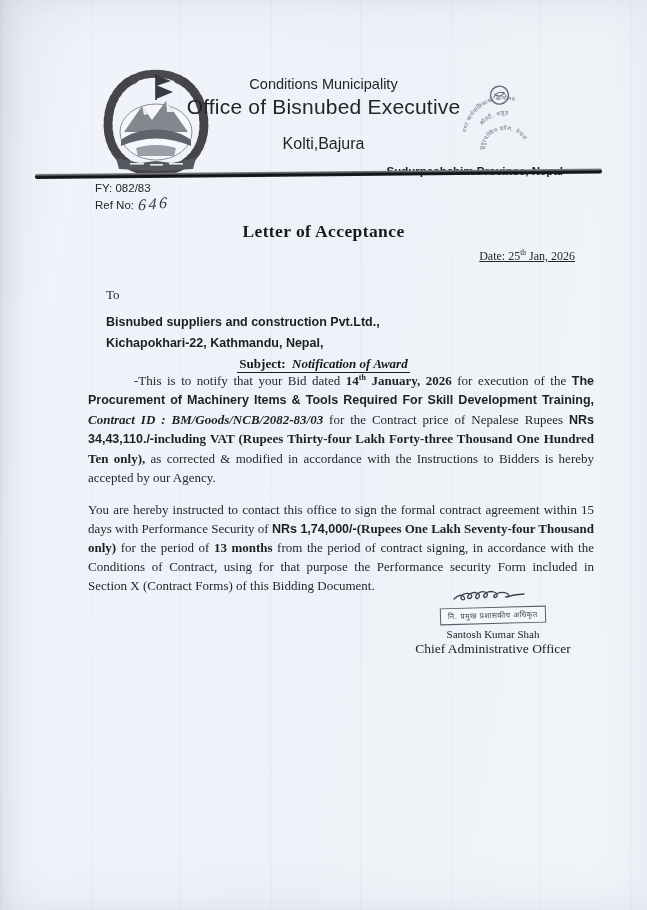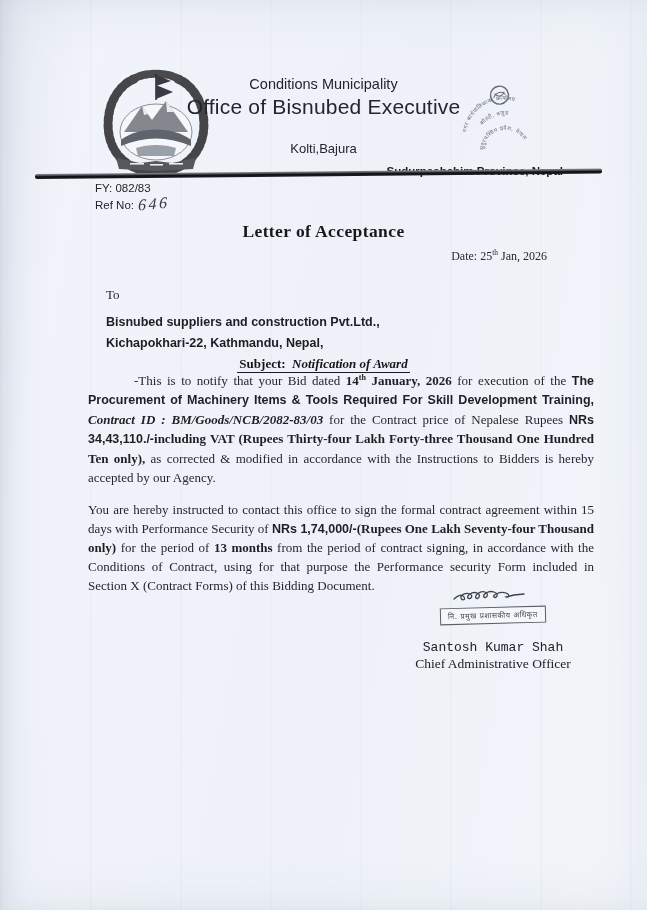--- a/index.html
+++ b/index.html
@@ -14,36 +14,36 @@
   .abs{position:absolute;}
   .sans{font-family:"Liberation Sans",sans-serif;}
   .serif{font-family:"Liberation Serif",serif;}
   .b{font-weight:bold;margin-top:15px;} .i{font-style:italic;}
   sup{font-size:.62em;vertical-align:super;line-height:0;}
 
   
   .org{left:0;right:0;top:76px;text-align:center;color:#23252b;}
   .org-line1{font-size:14.5px;}
   .org-line2{font-size:21px;margin-top:3px;letter-spacing:.2px;}
-  .org-line3{font-size:13px;margin-top:22px;}
+  .org-line3{font-size:16px;margin-top:16px;}
   .province{right:84px;top:150px;font-size:11.5px;color:#191b20;}
   .emblem{left:96px;top:68px;}
   .roundstamp{left:456px;top:82px;transform:rotate(-6deg);opacity:.82;}
   .rule{left:35px;top:174px;width:567px;height:5px;
         background:linear-gradient(#8a8d92 0%,#5a5c60 28%,#101114 55%,#1c1d22 100%);
         transform:rotate(-0.55deg);transform-origin:left center;border-radius:2px;}
 
   
   .meta{left:95px;top:182px;font-size:11.5px;color:#23252b;}
   .meta-row{margin-bottom:1px;}
   .refwrap{display:inline-block;}
   .handwrite{display:inline-block;font-size:16px;font-style:italic;letter-spacing:2.5px;
              color:#333845;transform:rotate(-5deg) skewX(-6deg);margin-left:4px;}
   .title{left:0;right:0;top:206px;text-align:center;font-size:17.5px;letter-spacing:.4px;color:#17181d;}
-  .dateline{right:100px;top:249px;font-size:12px;}
+  .dateline{right:72px;top:249px;font-size:12px;text-decoration:underline;}
 
   
   .recipient{left:106px;top:287px;}
   .to{font-size:13px;}
   .rec-name{font-size:12.5px;margin-top:12px;color:#1d1e24;}
   .rec-addr{font-size:12.5px;margin-top:7px;color:#1d1e24;}
   .subject{left:0;right:0;top:341px;text-align:center;font-size:13px;}
   .subject .u{border-bottom:1.6px solid #1c1d22;padding:0 2px 1px 2px;color:#15161b;}
 
   
@@ -53,21 +53,21 @@
   .seg-sans{font-family:"Liberation Sans",sans-serif;font-weight:bold;font-size:12.5px;color:#1e1f25;}
   .seg-bserif{font-weight:bold;color:#1e1f25;}
   .seg-bi{font-weight:bold;font-style:italic;color:#1e1f25;}
 
   
   .sig{left:398px;top:586px;width:190px;text-align:center;}
   .sig svg{display:block;margin:0 auto;}
   .sigstamp{display:inline-block;margin-top:3px;border:1.2px solid #5a5e68;padding:2px 7px 3px 7px;
             font-family:"DejaVu Sans",sans-serif;font-size:7.5px;color:#43474f;letter-spacing:.5px;
             background:rgba(255,255,255,.35);transform:rotate(-1.5deg);}
-  .sig-name{font-size:13px;margin-top:16px;color:#202128;font-family:Liberation Mono, monospace;}
+  .sig-name{font-size:11px;margin-top:4px;color:#202128;}
   .sig-title{font-size:13.5px;margin-top:1px;color:#202128;}
 
   .stamp-arc-text{font-family:"DejaVu Sans",sans-serif;font-size:5.5px;fill:#4a4e58;letter-spacing:.4px;}
 </style>
 </head>
 <body>
 
 <div class="page">
 
   <svg class="abs emblem" width="120" height="112" viewBox="0 0 120 112" aria-hidden="true">

